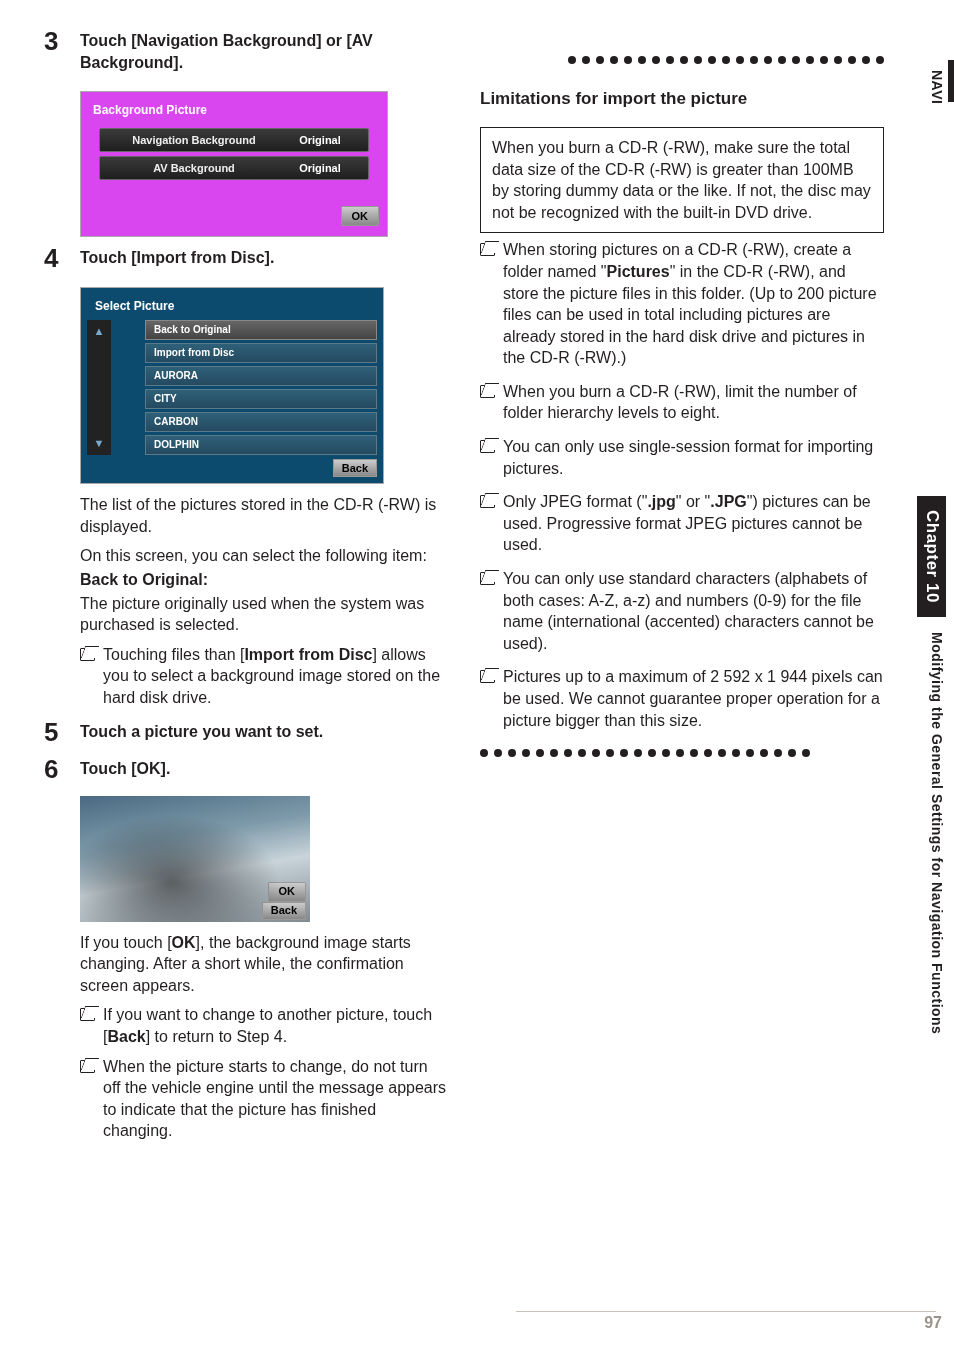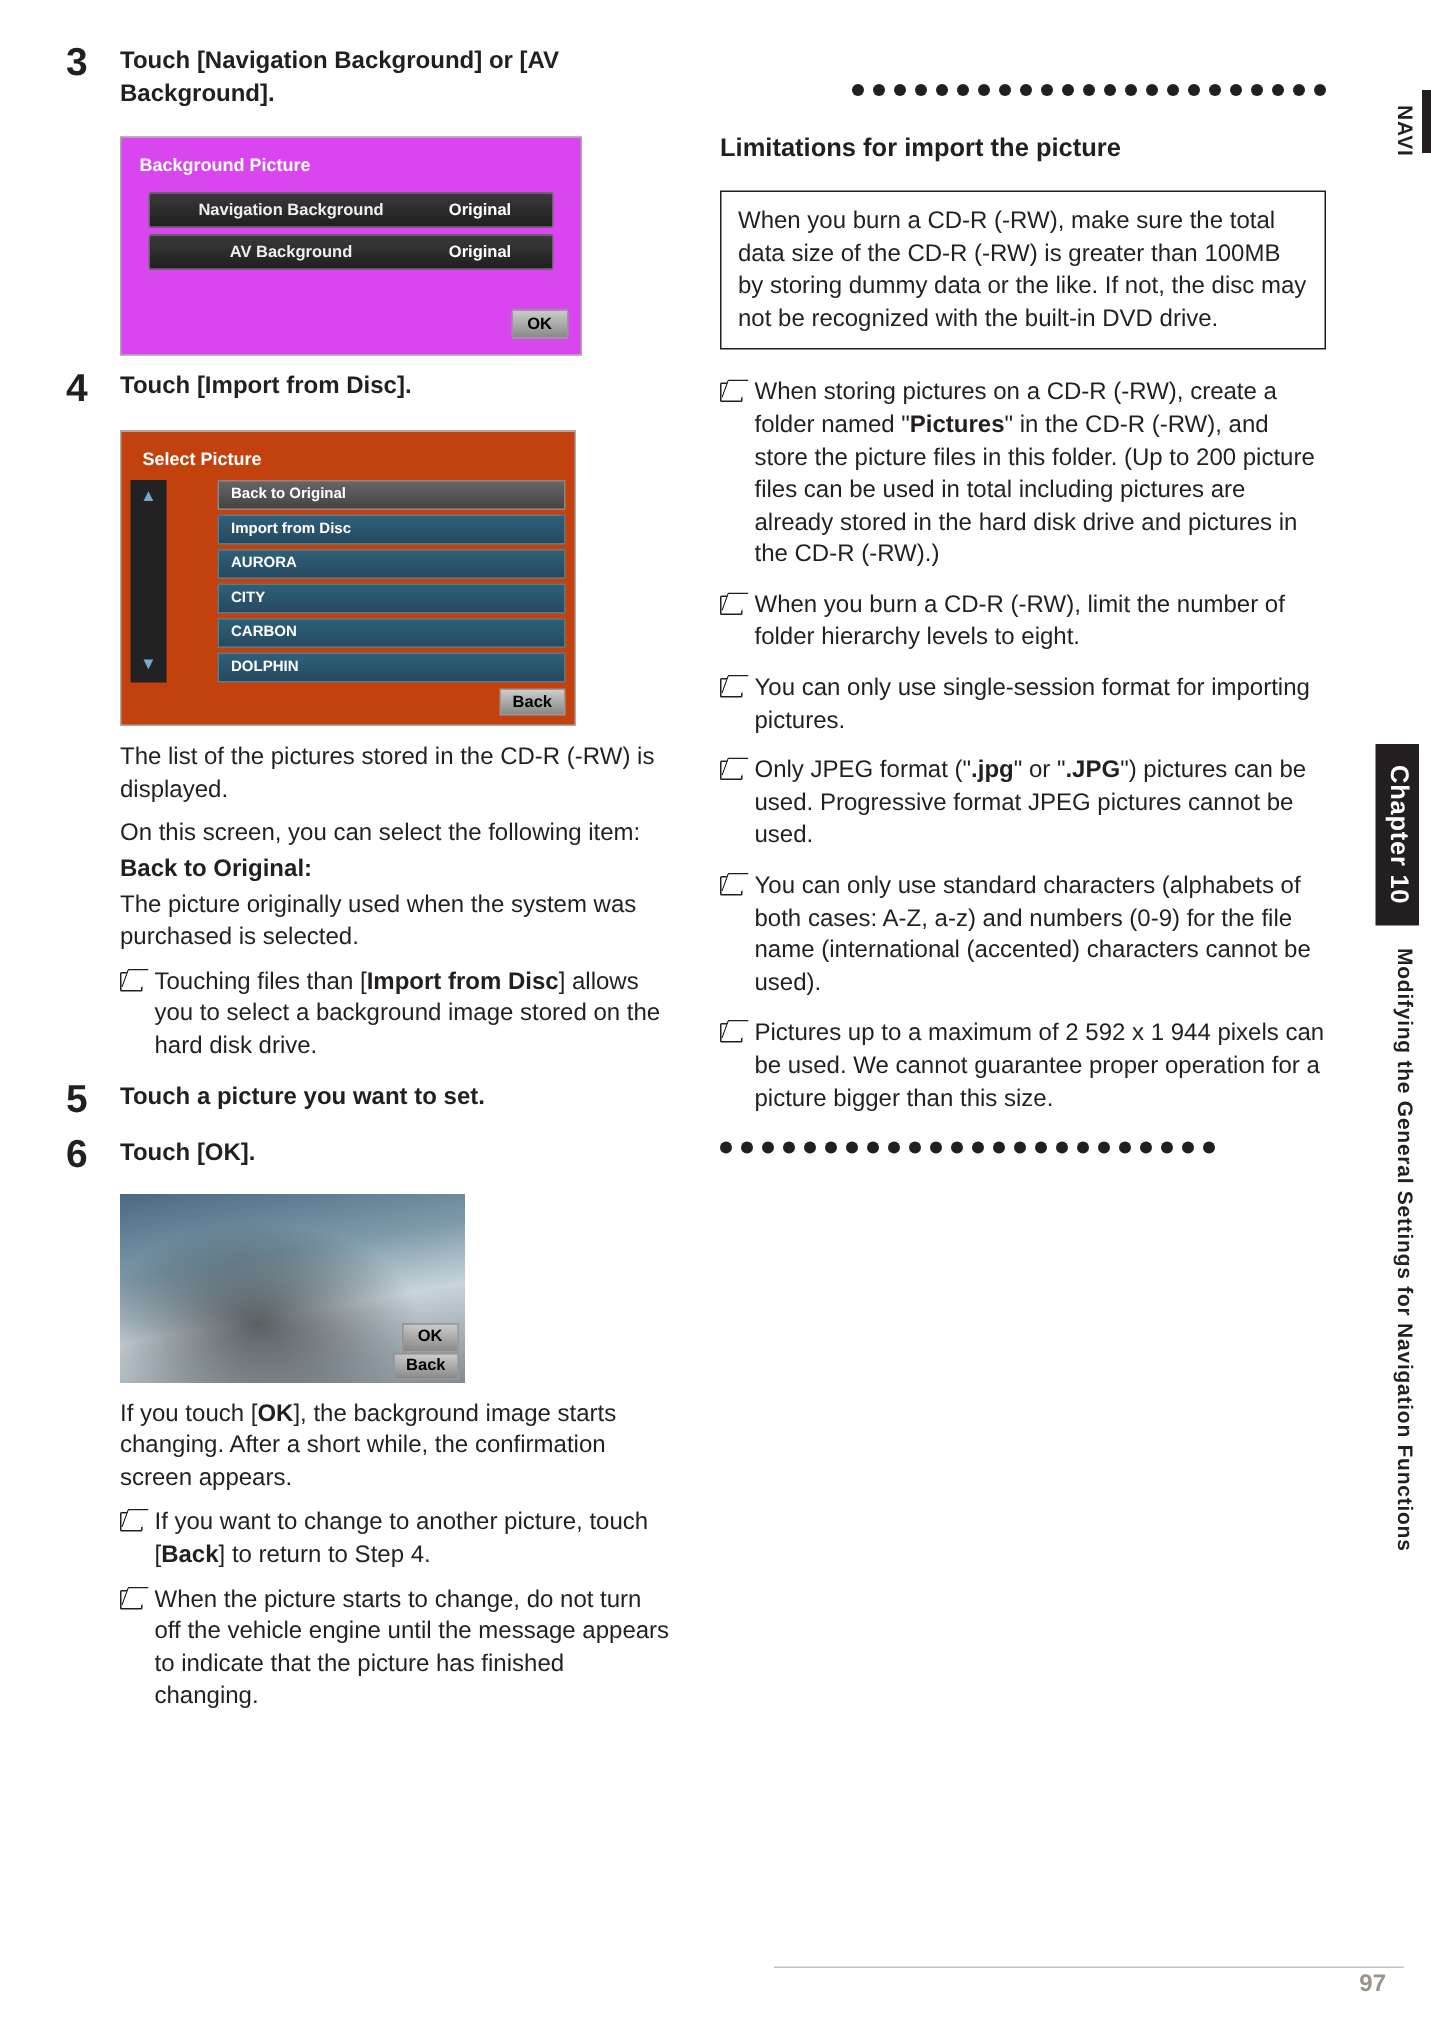--- a/index.html
+++ b/index.html
@@ -19,21 +19,21 @@
   
   .ss1 { background:#d946ef; padding:10px 8px 6px 8px; }
   .ss1-title { color:#fff; font-size:12px; font-weight:700; padding:0 0 6px 4px; }
   .ss1-row { display:flex; align-items:center; background:linear-gradient(#3a3a3a,#1f1f1f); border:1px solid #666; border-radius:2px; height:22px; margin:4px 10px; padding:0 8px; color:#eee; font-size:11px; font-weight:700; }
   .ss1-row .lbl { flex:1; text-align:center; }
   .ss1-row .val { width:80px; text-align:center; color:#fff; }
   .ss1-ok { display:flex; justify-content:flex-end; padding:22px 0 4px; }
   .okbtn { background:linear-gradient(#ccc,#888); color:#000; font-size:11px; font-weight:700; height:18px; padding:0 10px; border:1px solid #999; border-radius:1px; display:flex; align-items:center; }
 
   
-  .ss2 { background:#c2410c; padding:10px 6px 6px 6px; }
+  .ss2 { background:#0c4a6e; padding:10px 6px 6px 6px; }
   .ss2-title { color:#fff; font-size:12px; font-weight:700; padding:0 0 6px 8px; }
   .ss2-body { display:flex; gap:6px; }
   .ss2-scroll { width:24px; background:#222; display:flex; flex-direction:column; justify-content:space-between; align-items:center; padding:4px 0; }
   .ss2-arrow { color:#7ac; font-size:11px; }
   .ss2-list { flex:1; display:flex; flex-direction:column; gap:3px;margin-left:28px; }
   .ss2-item { background:linear-gradient(#2f6079,#244a60); border:1px solid #5a7a8a; height:18px; color:#fff; font-size:10px; font-weight:700; display:flex; align-items:center; padding-left:8px; }
   .ss2-item.sel { background:linear-gradient(#666,#444); border:1px solid #888; }
   .ss2-back { display:flex; justify-content:flex-end; padding:4px 0 0; }
   .bkbtn { background:linear-gradient(#ccc,#888); color:#000; font-size:11px; font-weight:700; height:16px; padding:0 8px; border:1px solid #999; display:flex; align-items:center; }
 
@@ -44,33 +44,33 @@
   .ss3-back { position:absolute; right:4px; bottom:2px; }
 
   .para { margin:0 0 8px 0; }
   .strong { font-weight:700; }
 
   .bul { position:relative; padding-left:23px; margin:4px 0 8px 0; }
   .bul::before { content:""; position:absolute; left:0; top:4px; width:13px; height:11px; border:1.5px solid #231f20; border-radius:1px; background:#fff; }
   .bul::after { content:""; position:absolute; left:3px; top:2px; width:13px; height:11px; background:#fff; border-left:1.5px solid #231f20; border-top:1.5px solid #231f20; border-radius:1px 0 0 0; transform:skewX(-20deg); }
 
   .section-sub { font-weight:700; margin:6px 0 10px 0; font-size:17px; }
-  .notebox { border:1px solid #231f20; padding:9px 11px; margin:6px 0 14px 0; }
+  .notebox { border:1px solid #231f20; padding:9px 11px; margin:6px 0 2px 0; }
 
   .dots { display:flex; gap:6px; }
   .dots span { width:8px; height:8px; border-radius:50%; background:#231f20; display:block; }
 
   
   .tab-navi, .tab-chp, .tab-mod { position:absolute; right:8px; writing-mode:vertical-rl; font-weight:700; letter-spacing:.5px; }
   .tab-navi { top:70px; font-size:14px; }
   .tab-navi::before { content:""; position:absolute; right:-8px; top:-10px; width:6px; height:42px; background:#231f20; }
   .tab-chp { top:496px; background:#231f20; color:#fff; font-size:17px; padding:14px 3px; }
   .tab-mod { top:632px; font-size:14px; font-weight:700; }
 
-  .pagenum { position:absolute; right:30px; bottom:18px; font-weight:700; color:#9a9389; font-size:16px; }
+  .pagenum { position:absolute; right:12px; bottom:18px; font-weight:700; color:#9a9389; font-size:16px; }
   .pageline { position:absolute; right:18px; bottom:40px; width:420px; height:1px; background:#c7c1b7; }
 </style>
 </head>
 <body>
 
 <div class="page">
 
   <div class="col left">
 
     <div class="step">

